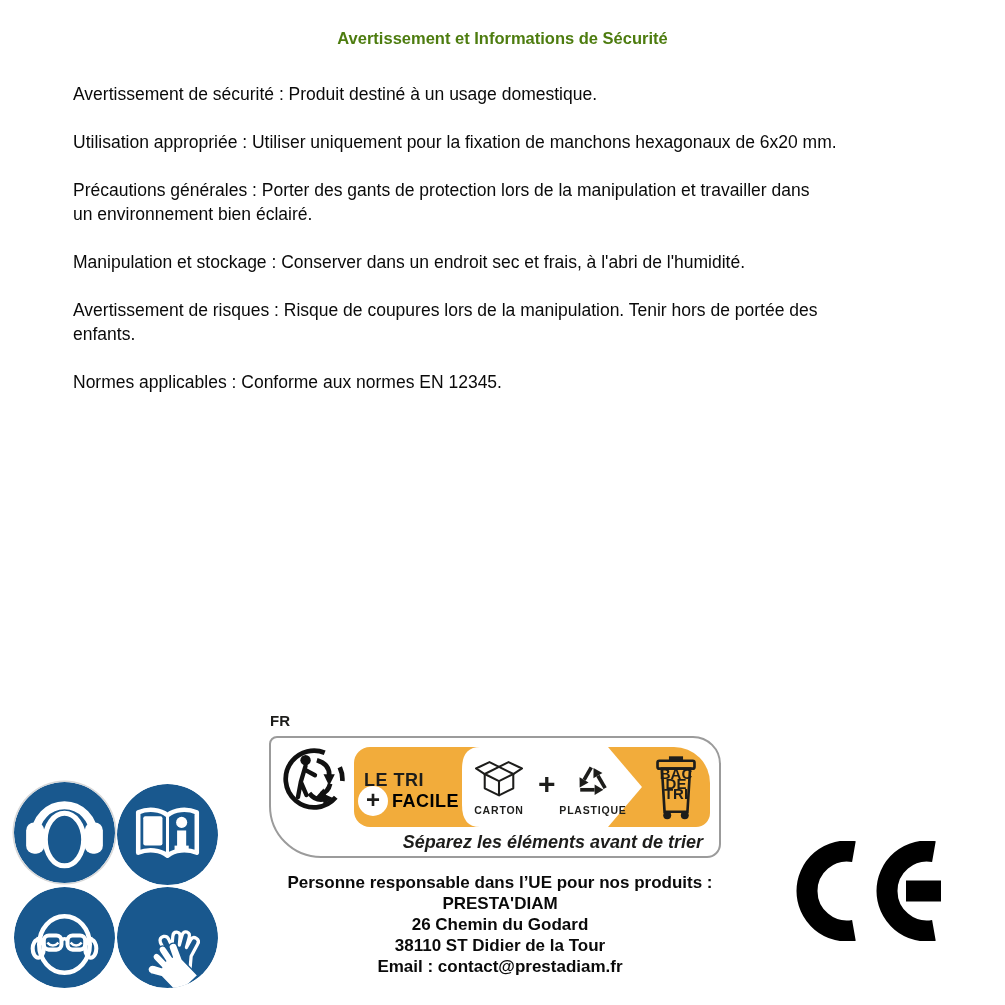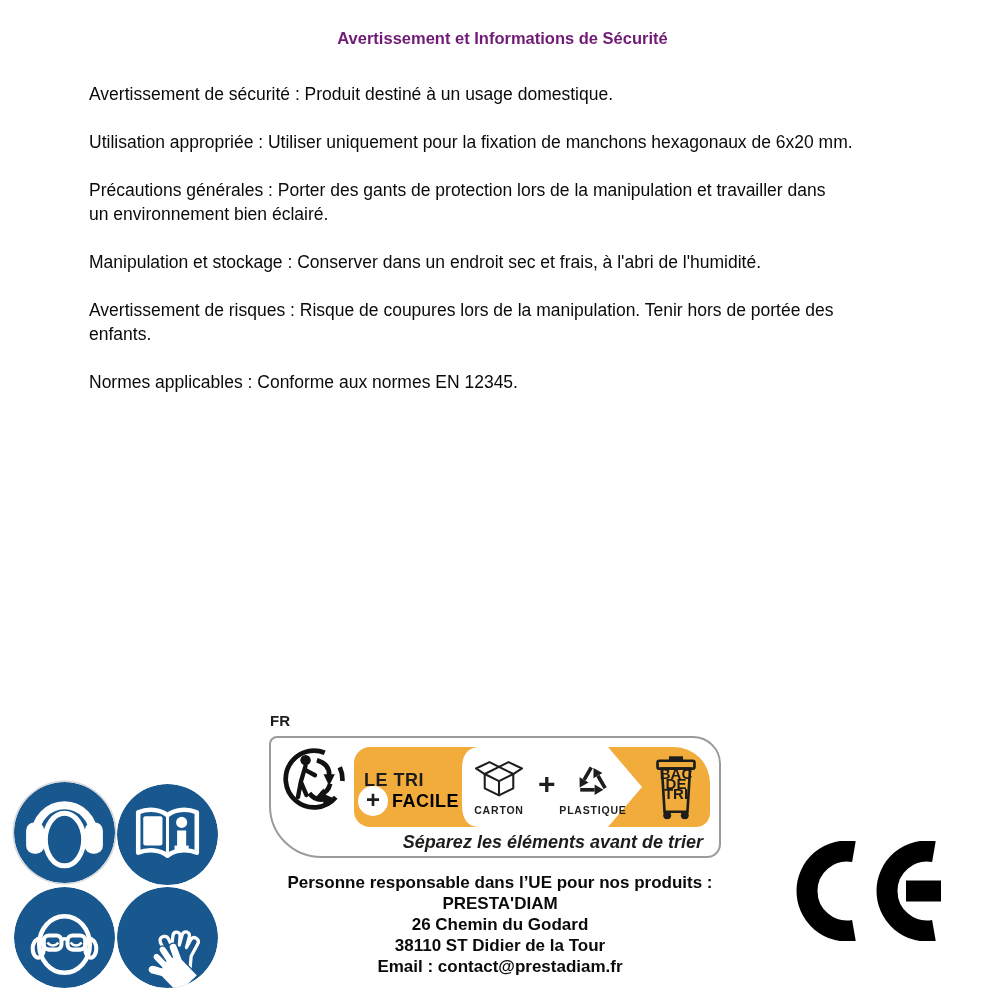--- a/index.html
+++ b/index.html
@@ -1,21 +1,21 @@
 <!DOCTYPE html>
 <html><head>
 <meta charset="utf-8">
 <style>
   html,body{margin:0;padding:0;background:#fff;}
   .page{position:relative;width:1005px;height:1005px;background:#fff;overflow:hidden;
         font-family:"Liberation Sans","DejaVu Sans",sans-serif;color:#000;}
   .doc-title{position:absolute;top:29px;left:0;width:100%;text-align:center;
-             font-size:16.5px;font-weight:bold;color:#701a75;}
+             font-size:16.5px;font-weight:bold;color:#4d7c0f;}
   .content{position:absolute;left:73px;top:82px;width:905px;}
-  .para{margin:0 0 24px 16px;font-size:17.5px;line-height:24px;white-space:pre-line;color:#0a0a0a;}
+  .para{margin:0 0 24px 0;font-size:17.5px;line-height:24px;white-space:pre-line;color:#0a0a0a;}
 
   
   .sicon{position:absolute;width:101px;height:101px;border-radius:50%;}
   .ring{box-shadow:0 0 0 1.5px #d8d8d8;}
 
   
   .fr-tag{position:absolute;left:270px;top:712px;font-size:15px;font-weight:bold;color:#1d1d1b;}
   .label-box{position:absolute;left:269px;top:736px;width:452px;height:122px;background:#fff;
              border:2px solid #9b9b9b;border-radius:8px 28px 14px 52px;box-sizing:border-box;}
   .triman{position:absolute;left:10px;top:7px;width:68px;height:70px;}

